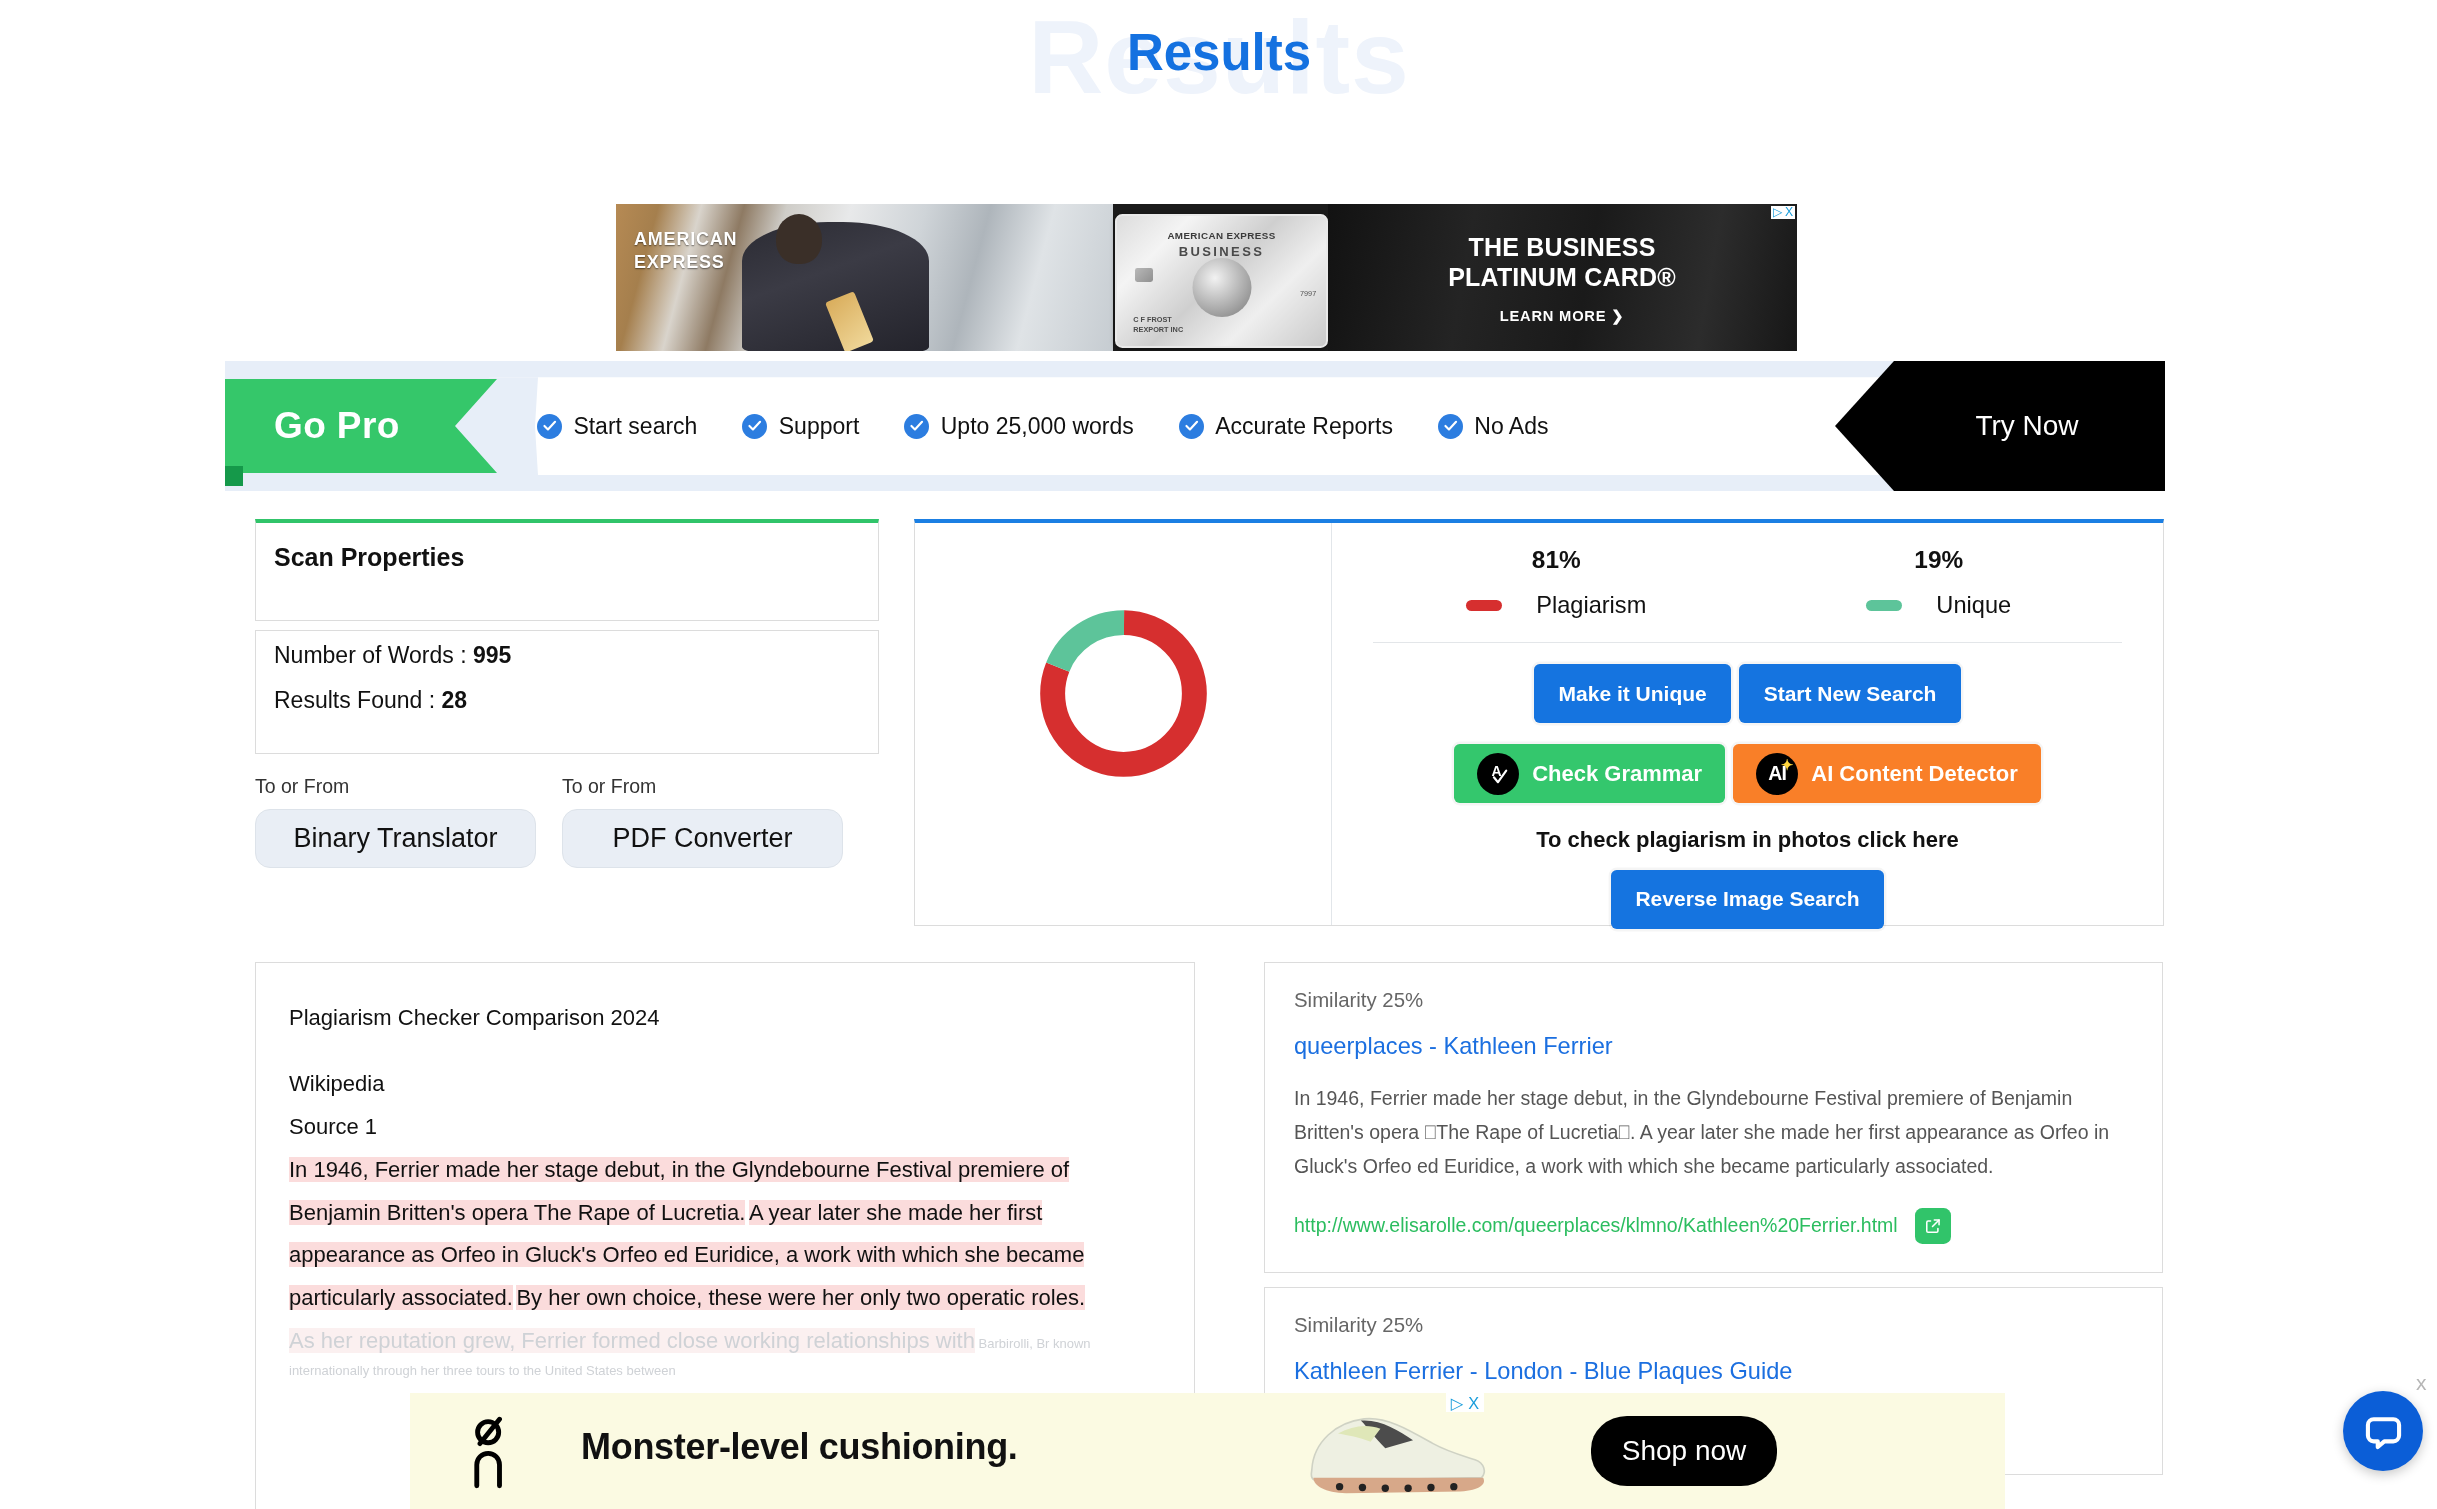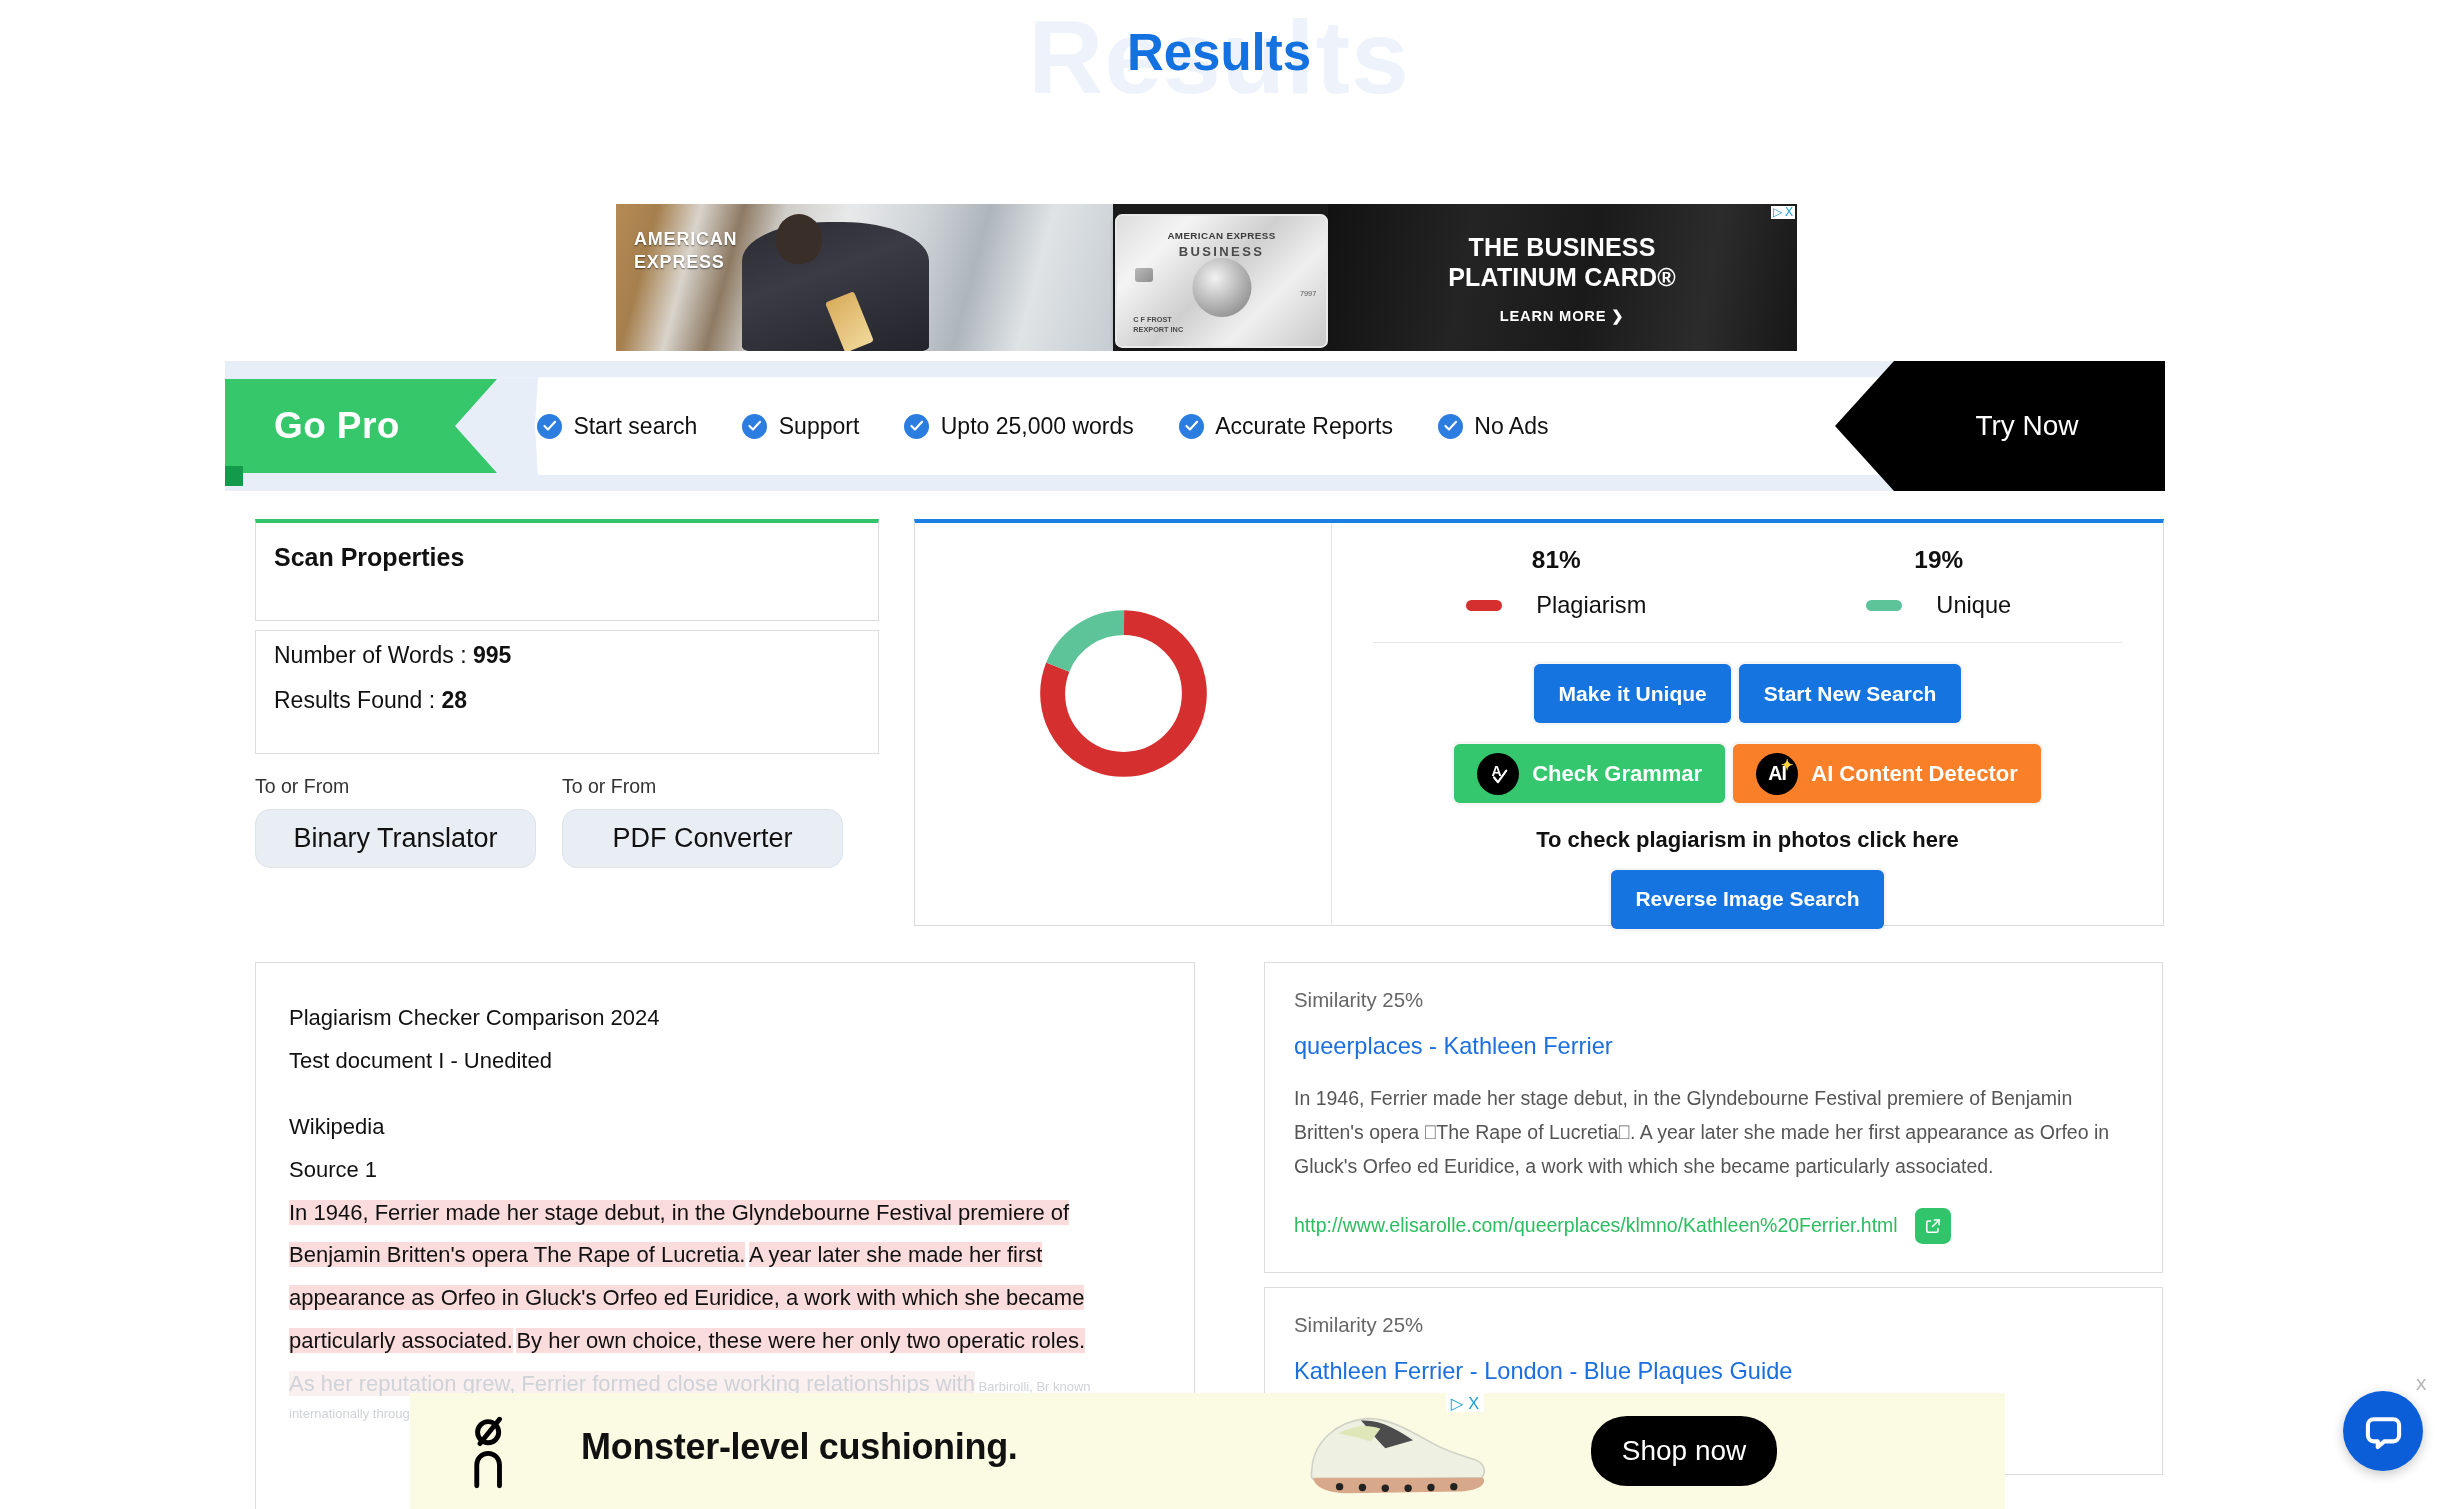--- a/index.html
+++ b/index.html
@@ -476,21 +476,20 @@
     <div class="photo-note">To check plagiarism in photos click here</div>
 
     <div class="btn-row-center">
       <div class="btn btn-blue">Reverse Image Search</div>
     </div>
   </div>
 </div>
 
 <div class="doc-panel">
   <div class="doc-line">Plagiarism Checker Comparison 2024</div>
-  <div class="doc-line">Test document I - Unedited</div>
   <div class="doc-gap"></div>
   <div class="doc-line">Wikipedia</div>
   <div class="doc-line">Source 1</div>
   <div>
     <span class="doc-hl">In 1946, Ferrier made her stage debut, in the Glyndebourne Festival premiere of Benjamin Britten's opera The Rape of Lucretia.</span>
     <span class="doc-hl">A year later she made her first appearance as Orfeo in Gluck's Orfeo ed Euridice, a work with which she became particularly associated.</span>
     <span class="doc-hl">By her own choice, these were her only two operatic roles.</span>
   </div>
   <div class="doc-faded">
     <span class="doc-hl">As her reputation grew, Ferrier formed close working relationships with</span>

